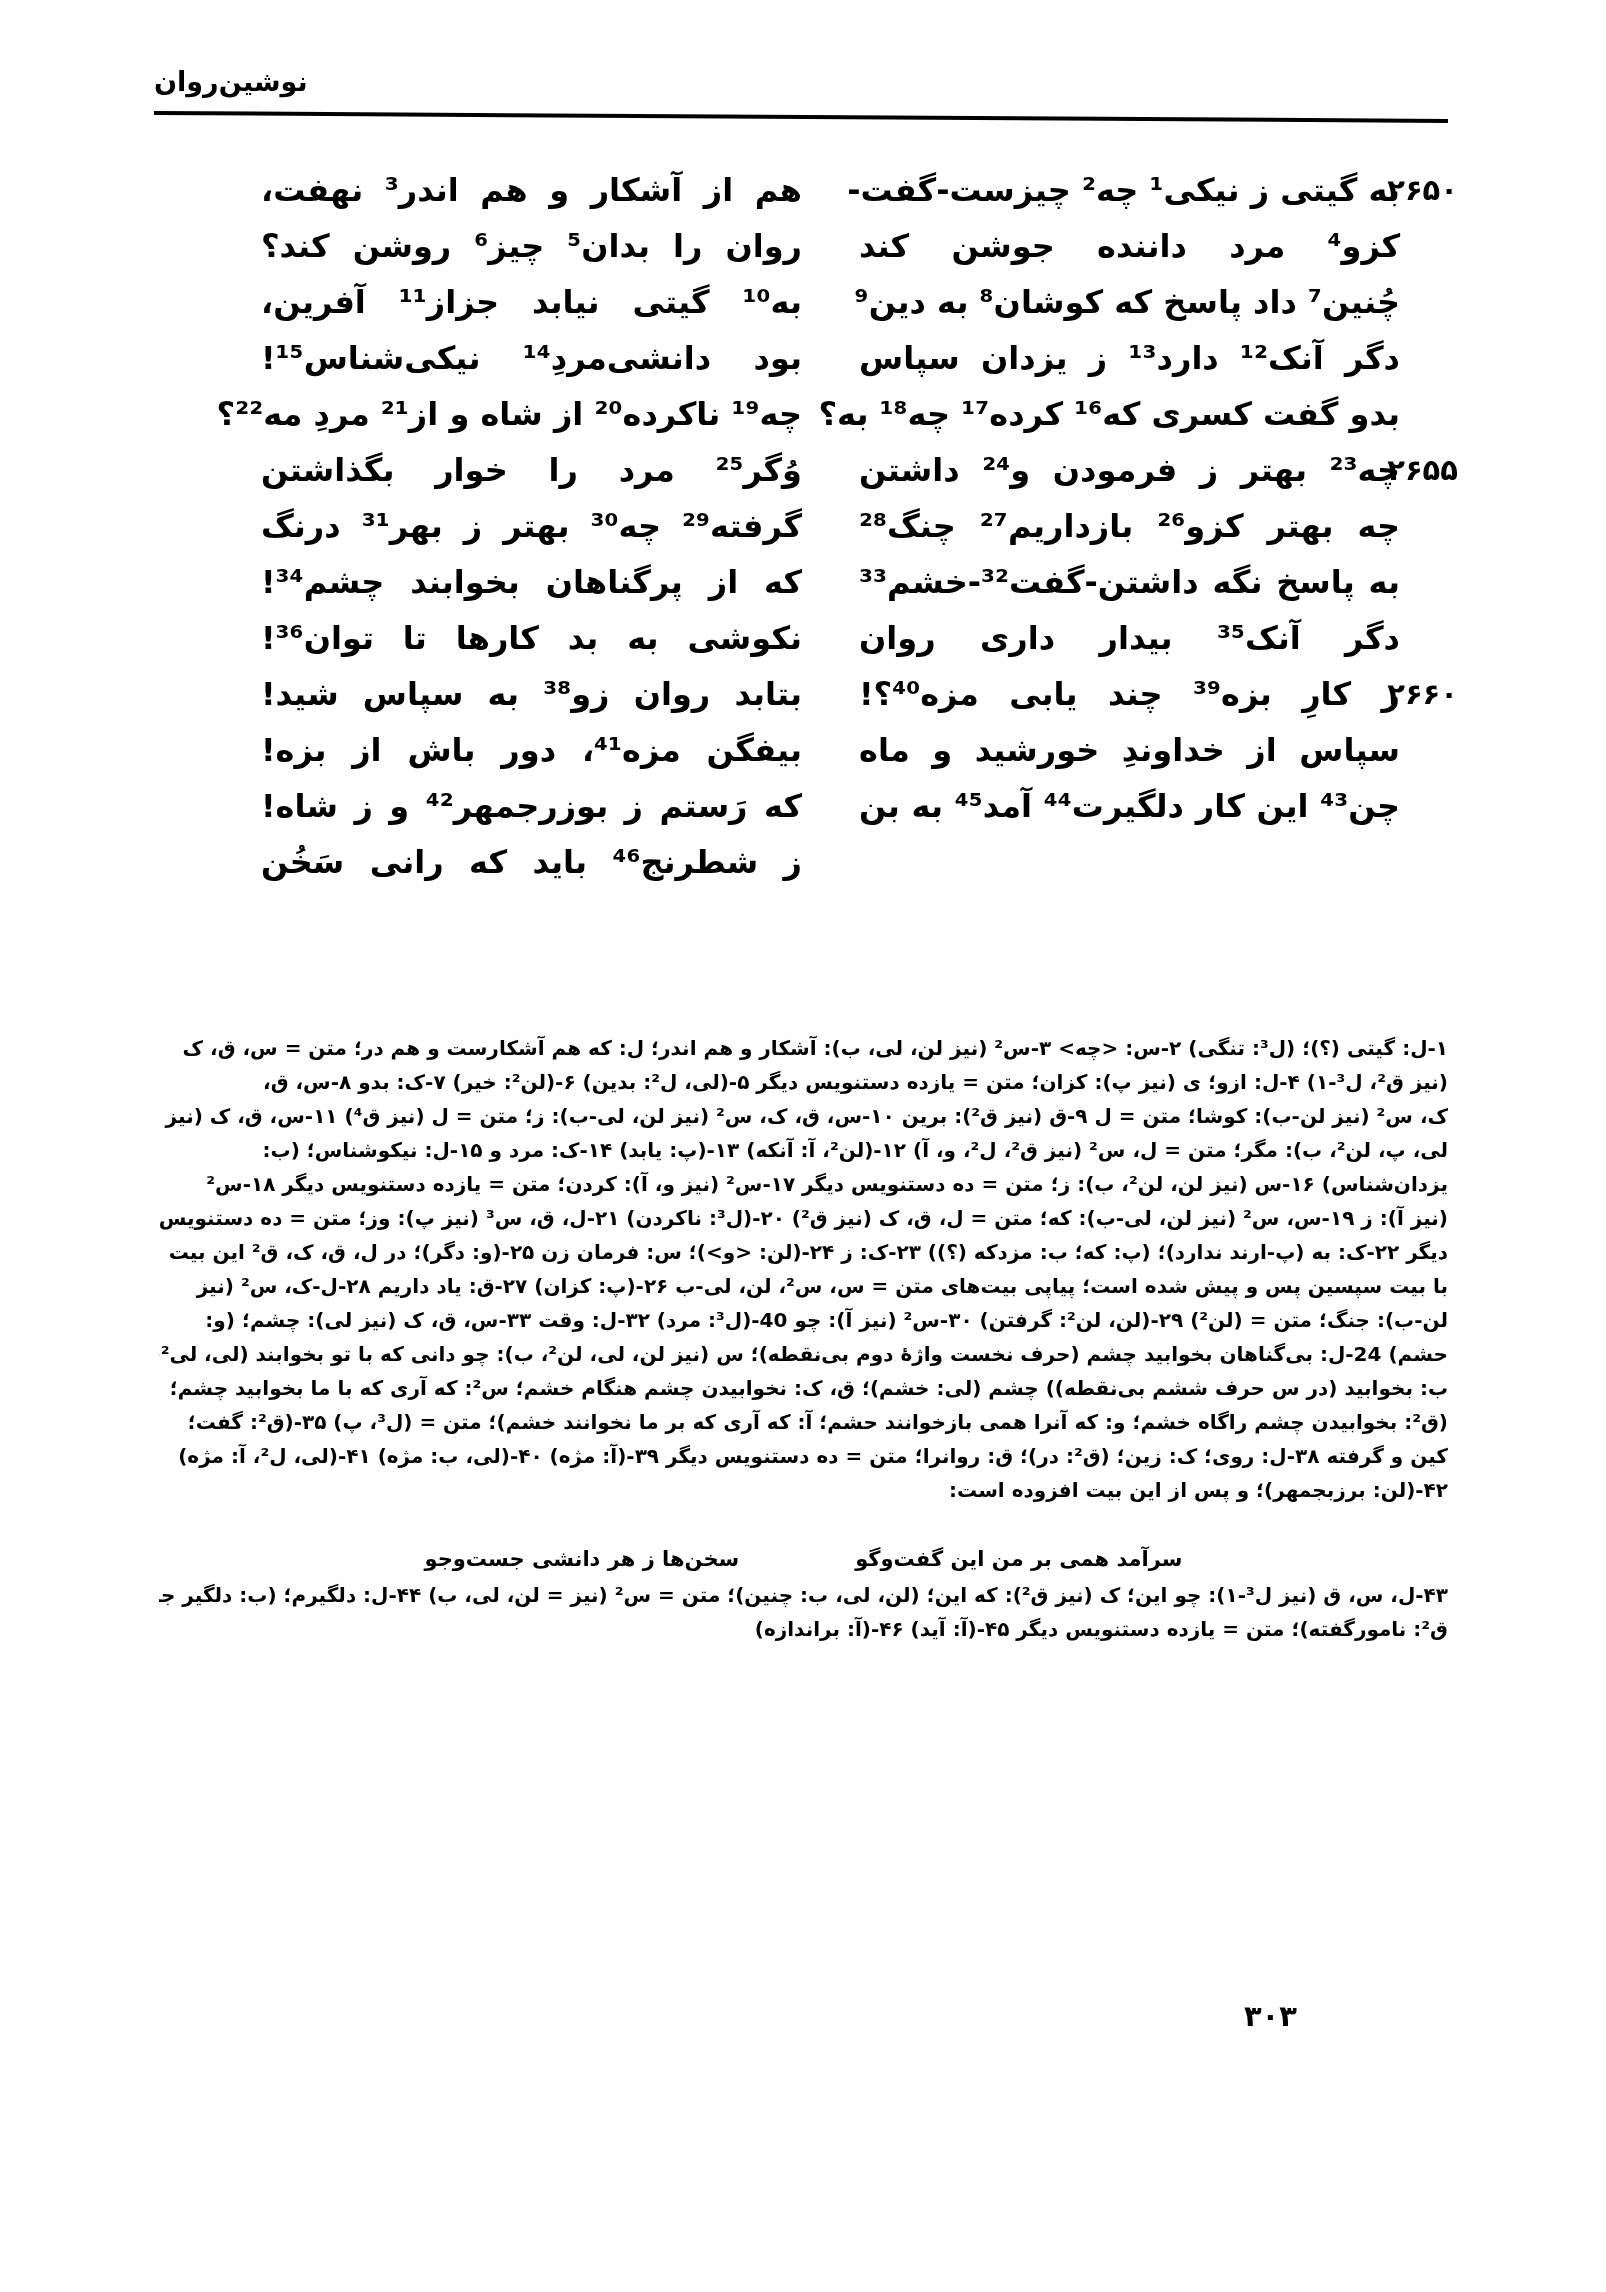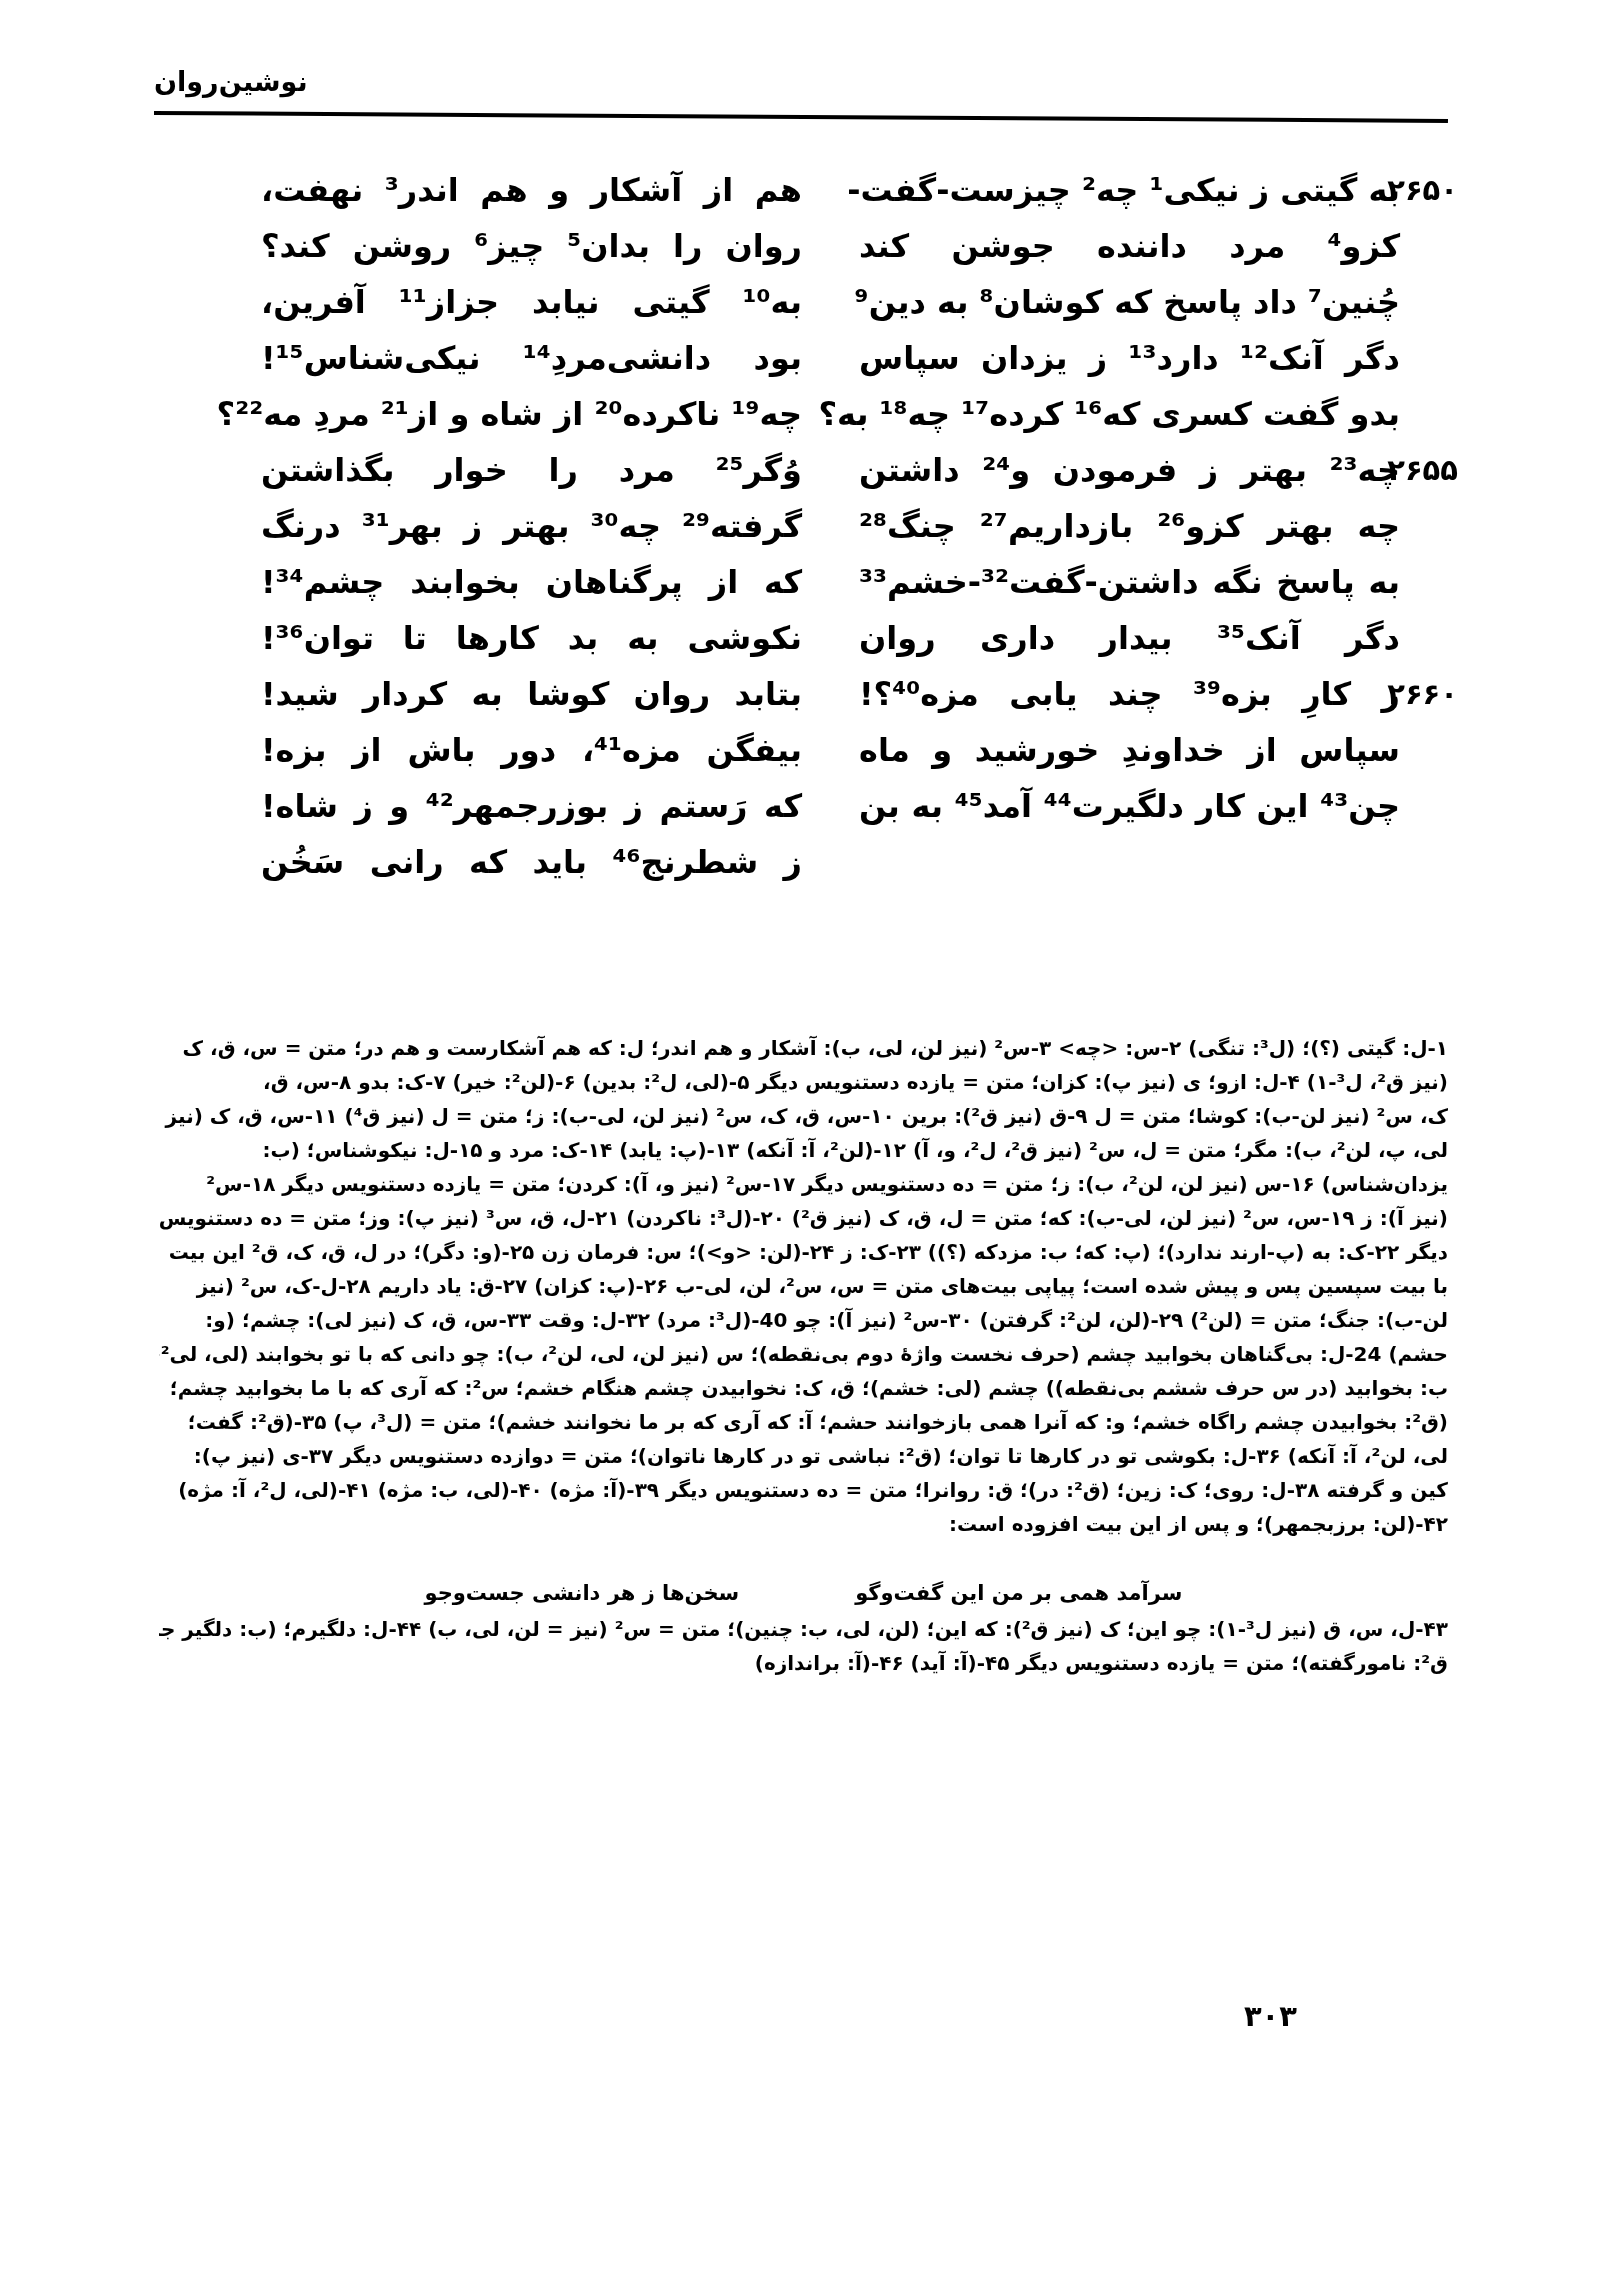--- a/index.html
+++ b/index.html
@@ -71,41 +71,40 @@
   <div class="col left">
     <div class="verse-line"><span>هم از آشکار و هم اندر³ نهفت،</span></div>
     <div class="verse-line"><span>روان را بدان⁵ چیز⁶ روشن کند؟</span></div>
     <div class="verse-line"><span>به¹⁰ گیتی نیابد جزاز¹¹ آفرین،</span></div>
     <div class="verse-line"><span>بود دانشی‌مردِ¹⁴ نیکی‌شناس¹⁵!</span></div>
     <div class="verse-line"><span>چه¹⁹ ناکرده²⁰ از شاه و از²¹ مردِ مه²²؟</span></div>
     <div class="verse-line"><span>وُگر²⁵ مرد را خوار بگذاشتن</span></div>
     <div class="verse-line"><span>گرفته²⁹ چه³⁰ بهتر ز بهر³¹ درنگ</span></div>
     <div class="verse-line"><span>که از پرگناهان بخوابند چشم³⁴!</span></div>
     <div class="verse-line"><span>نکوشی به بد کارها تا توان³⁶!</span></div>
-    <div class="verse-line"><span>بتابد روان کوشا به کردار شید!</span></div>
+    <div class="verse-line"><span>بتابد روان زو³⁸ به سپاس شید!</span></div>
     <div class="verse-line"><span>بیفگن مزه⁴¹، دور باش از بزه!</span></div>
     <div class="verse-line"><span>که رَستم ز بوزرجمهر⁴² و ز شاه!</span></div>
     <div class="verse-line"><span>ز شطرنج⁴⁶ باید که رانی سَخُن</span></div>
   </div>
 </div>
 
 <div class="footnotes">
   <div class="fn-line">۱-ل: گیتی (؟)؛ (ل³: تنگی)  ۲-س: &lt;چه&gt;  ۳-س² (نیز لن، لی، ب): آشکار و هم اندر؛ ل: که هم آشکارست و هم در؛ متن = س، ق، ک</div>
   <div class="fn-line">(نیز ق²، ل³-۱)  ۴-ل: ازو؛ ی (نیز پ): کزان؛ متن = یازده دستنویس دیگر  ۵-(لی، ل²: بدین)  ۶-(لن²: خیر)  ۷-ک: بدو  ۸-س، ق،</div>
   <div class="fn-line">ک، س² (نیز لن-ب): کوشا؛ متن = ل  ۹-ق (نیز ق²): برین  ۱۰-س، ق، ک، س² (نیز لن، لی-ب): ز؛ متن = ل (نیز ق⁴)  ۱۱-س، ق، ک (نیز لن،</div>
   <div class="fn-line">لی، پ، لن²، ب): مگر؛ متن = ل، س² (نیز ق²، ل²، و، آ)  ۱۲-(لن²، آ: آنکه)  ۱۳-(پ: یابد)  ۱۴-ک: مرد و  ۱۵-ل: نیکوشناس؛ (ب:</div>
   <div class="fn-line">یزدان‌شناس)  ۱۶-س (نیز لن، لن²، ب): ز؛ متن = ده دستنویس دیگر  ۱۷-س² (نیز و، آ): کردن؛ متن = یازده دستنویس دیگر  ۱۸-س²</div>
   <div class="fn-line">(نیز آ): ز  ۱۹-س، س² (نیز لن، لی-ب): که؛ متن = ل، ق، ک (نیز ق²)  ۲۰-(ل³: ناکردن)  ۲۱-ل، ق، س³ (نیز پ): وز؛ متن = ده دستنویس</div>
   <div class="fn-line">دیگر  ۲۲-ک: به (پ-ارند ندارد)؛ (پ: که؛ ب: مزدکه (؟))  ۲۳-ک: ز  ۲۴-(لن: &lt;و&gt;)؛ س: فرمان زن  ۲۵-(و: دگر)؛ در ل، ق، ک، ق² این بیت</div>
   <div class="fn-line">با بیت سپسین پس و پیش شده است؛ پیاپی بیت‌های متن = س، س²، لن، لی-ب  ۲۶-(پ: کزان)  ۲۷-ق: یاد داریم  ۲۸-ل-ک، س² (نیز</div>
   <div class="fn-line">لن-ب): جنگ؛ متن = (لن²)  ۲۹-(لن، لن²: گرفتن)  ۳۰-س² (نیز آ): چو  40-(ل³: مرد)  ۳۲-ل: وقت  ۳۳-س، ق، ک (نیز لی): چشم؛ (و:</div>
   <div class="fn-line">حشم)  24-ل: بی‌گناهان بخوابید چشم (حرف نخست واژهٔ دوم بی‌نقطه)؛ س (نیز لن، لی، لن²، ب): چو دانی که با تو بخوابند (لی، لی²،</div>
   <div class="fn-line">ب: بخوابید (در س حرف ششم بی‌نقطه)) چشم (لی: خشم)؛ ق، ک: نخوابیدن چشم هنگام خشم؛ س²: که آری که با ما بخوابید چشم؛</div>
   <div class="fn-line">(ق²: بخوابیدن چشم راگاه خشم؛ و: که آنرا همی بازخوانند حشم؛ آ: که آری که بر ما نخوانند خشم)؛ متن = (ل³، پ)  ۳۵-(ق²: گفت؛</div>
-  <div class="fn-line">لی، لن²، آ: آنکه)  ۳۶-ل: بکوشی تو در کارها تا توان؛ (ق²: نباشی تو در کارها ناتوان)؛ متن = دوازده دستنویس دیگر  ۳۷-ی (نیز پ):</div>
   <div class="fn-line">کین و گرفته  ۳۸-ل: روی؛ ک: زین؛ (ق²: در)؛ ق: روانرا؛ متن = ده دستنویس دیگر  ۳۹-(آ: مژه)  ۴۰-(لی، ب: مژه)  ۴۱-(لی، ل²، آ: مژه)</div>
   <div class="fn-line">۴۲-(لن: برزبجمهر)؛ و پس از این بیت افزوده است:</div>
   <div class="fn-line"></div>
   <div class="interpolated">
     <span>سرآمد همی بر من این گفت‌وگو</span>
     <span>سخن‌ها ز هر دانشی جست‌وجو</span>
   </div>
   <div class="fn-line">۴۳-ل، س، ق (نیز ل³-۱): چو این؛ ک (نیز ق²): که این؛ (لن، لی، ب: چنین)؛ متن = س² (نیز = لن، لی، ب)  ۴۴-ل: دلگیرم؛ (ب: دلگیر جت به</div>
   <div class="fn-line">ق²: نامورگفته)؛ متن = یازده دستنویس دیگر  ۴۵-(آ: آید)  ۴۶-(آ: براندازه)</div>
 </div>

